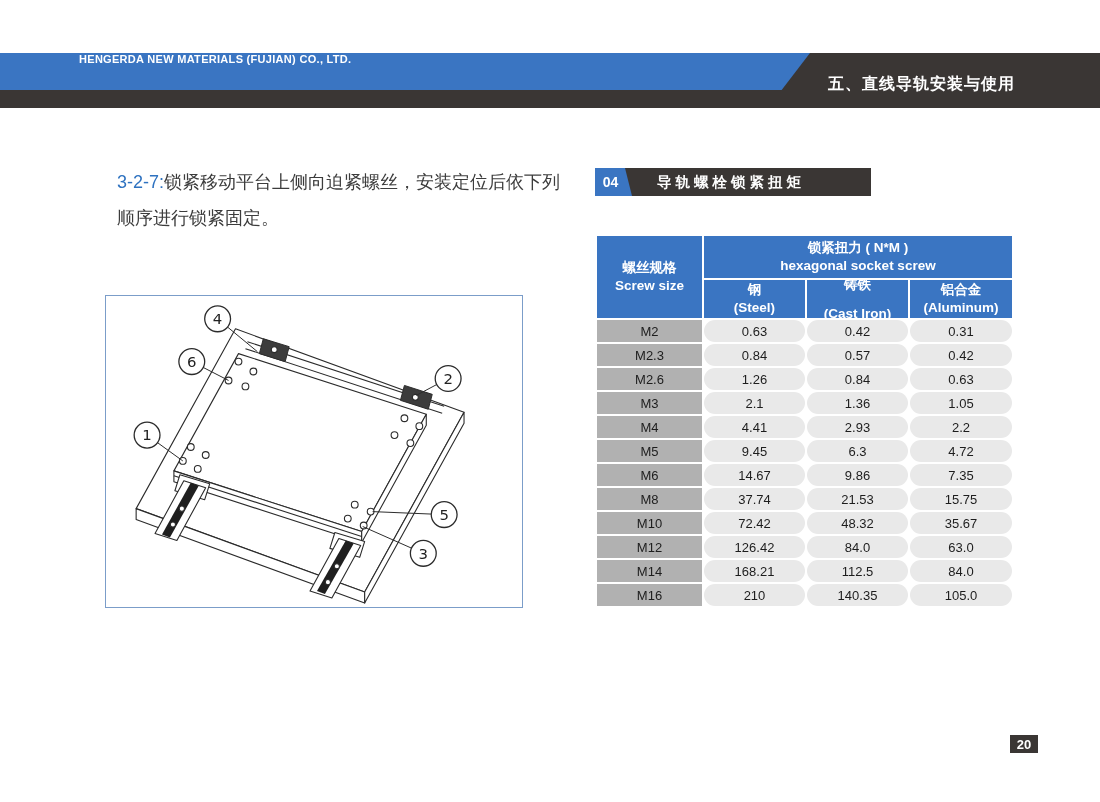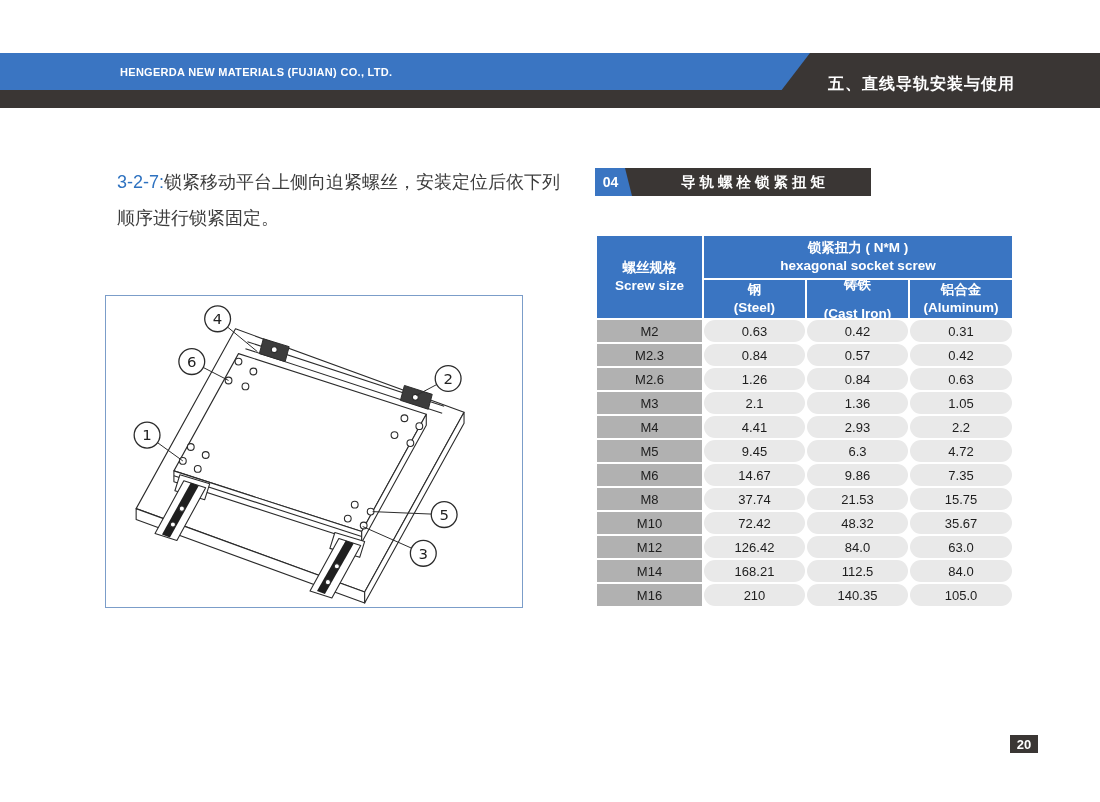--- a/index.html
+++ b/index.html
@@ -12,21 +12,21 @@
     --ink:#1d1d1d;
   }
   html,body{margin:0;padding:0;background:#ffffff;}
   .page{position:relative;width:1100px;height:802px;background:#fff;overflow:hidden;
         font-family:"Liberation Sans","DejaVu Sans",sans-serif;}
 
   
   .header-dark{position:absolute;left:0;top:53px;width:1100px;height:55px;background:var(--dark);}
   .header-blue{position:absolute;left:0;top:53px;width:810px;height:37px;background:var(--blue);
                clip-path:polygon(0 0,100% 0,96.5% 100%,0 100%);
-               display:flex;align-items:center;padding-left:120px;box-sizing:border-box;}
+               display:flex;align-items:flex-start;padding-left:79px;box-sizing:border-box;}
   .company{color:#fff;font-size:11px;font-weight:bold;letter-spacing:.3px;}
   .chapter-title{position:absolute;right:85px;top:53px;height:55px;display:flex;align-items:center;
                  padding-top:7px;box-sizing:border-box;color:#fff;font-size:16px;font-weight:bold;
                  letter-spacing:1px;}
 
   
   .intro{position:absolute;left:105px;top:152px;width:458px;font-size:18px;line-height:36px;
          color:#3c3c3c;margin:12px;}
   .intro-label{color:var(--blue-text);}
 
@@ -43,21 +43,21 @@
   .balloon{fill:#fff;stroke:#2b2b2b;stroke-width:1.3;}
   .balloon-num{font-size:15px;fill:#222;text-anchor:middle;font-family:"DejaVu Sans",sans-serif;}
 
   
   .section-bar{position:absolute;left:595px;top:168px;width:276px;height:28px;background:var(--dark);}
   .section-num{position:absolute;left:0;top:0;width:37px;height:28px;background:var(--blue);
                clip-path:polygon(0 0,81% 0,100% 100%,0 100%);display:flex;align-items:center;
                justify-content:center;padding-right:6px;box-sizing:border-box;
                color:#fff;font-size:14px;font-weight:bold;}
   .section-title{position:absolute;left:62px;top:0;height:28px;display:flex;align-items:center;
-                 color:#fff;font-size:14.5px;font-weight:bold;letter-spacing:4px;margin-left:24px;}
+                 color:#fff;font-size:14.5px;font-weight:bold;letter-spacing:4px;}
 
   
   .torque-table{position:absolute;left:597px;top:236px;display:grid;
                 grid-template-columns:105px 101px 101px 102px;
                 grid-template-rows:42px 38px repeat(12,22px);
                 gap:2px;background:#fff;}
   .th{background:var(--blue);color:#fff;display:flex;flex-direction:column;align-items:center;
       justify-content:center;font-weight:bold;font-size:13.5px;line-height:18px;text-align:center;}
   .rowlabel{background:var(--label-gray);display:flex;align-items:center;justify-content:center;
             font-size:13px;color:var(--ink);}

